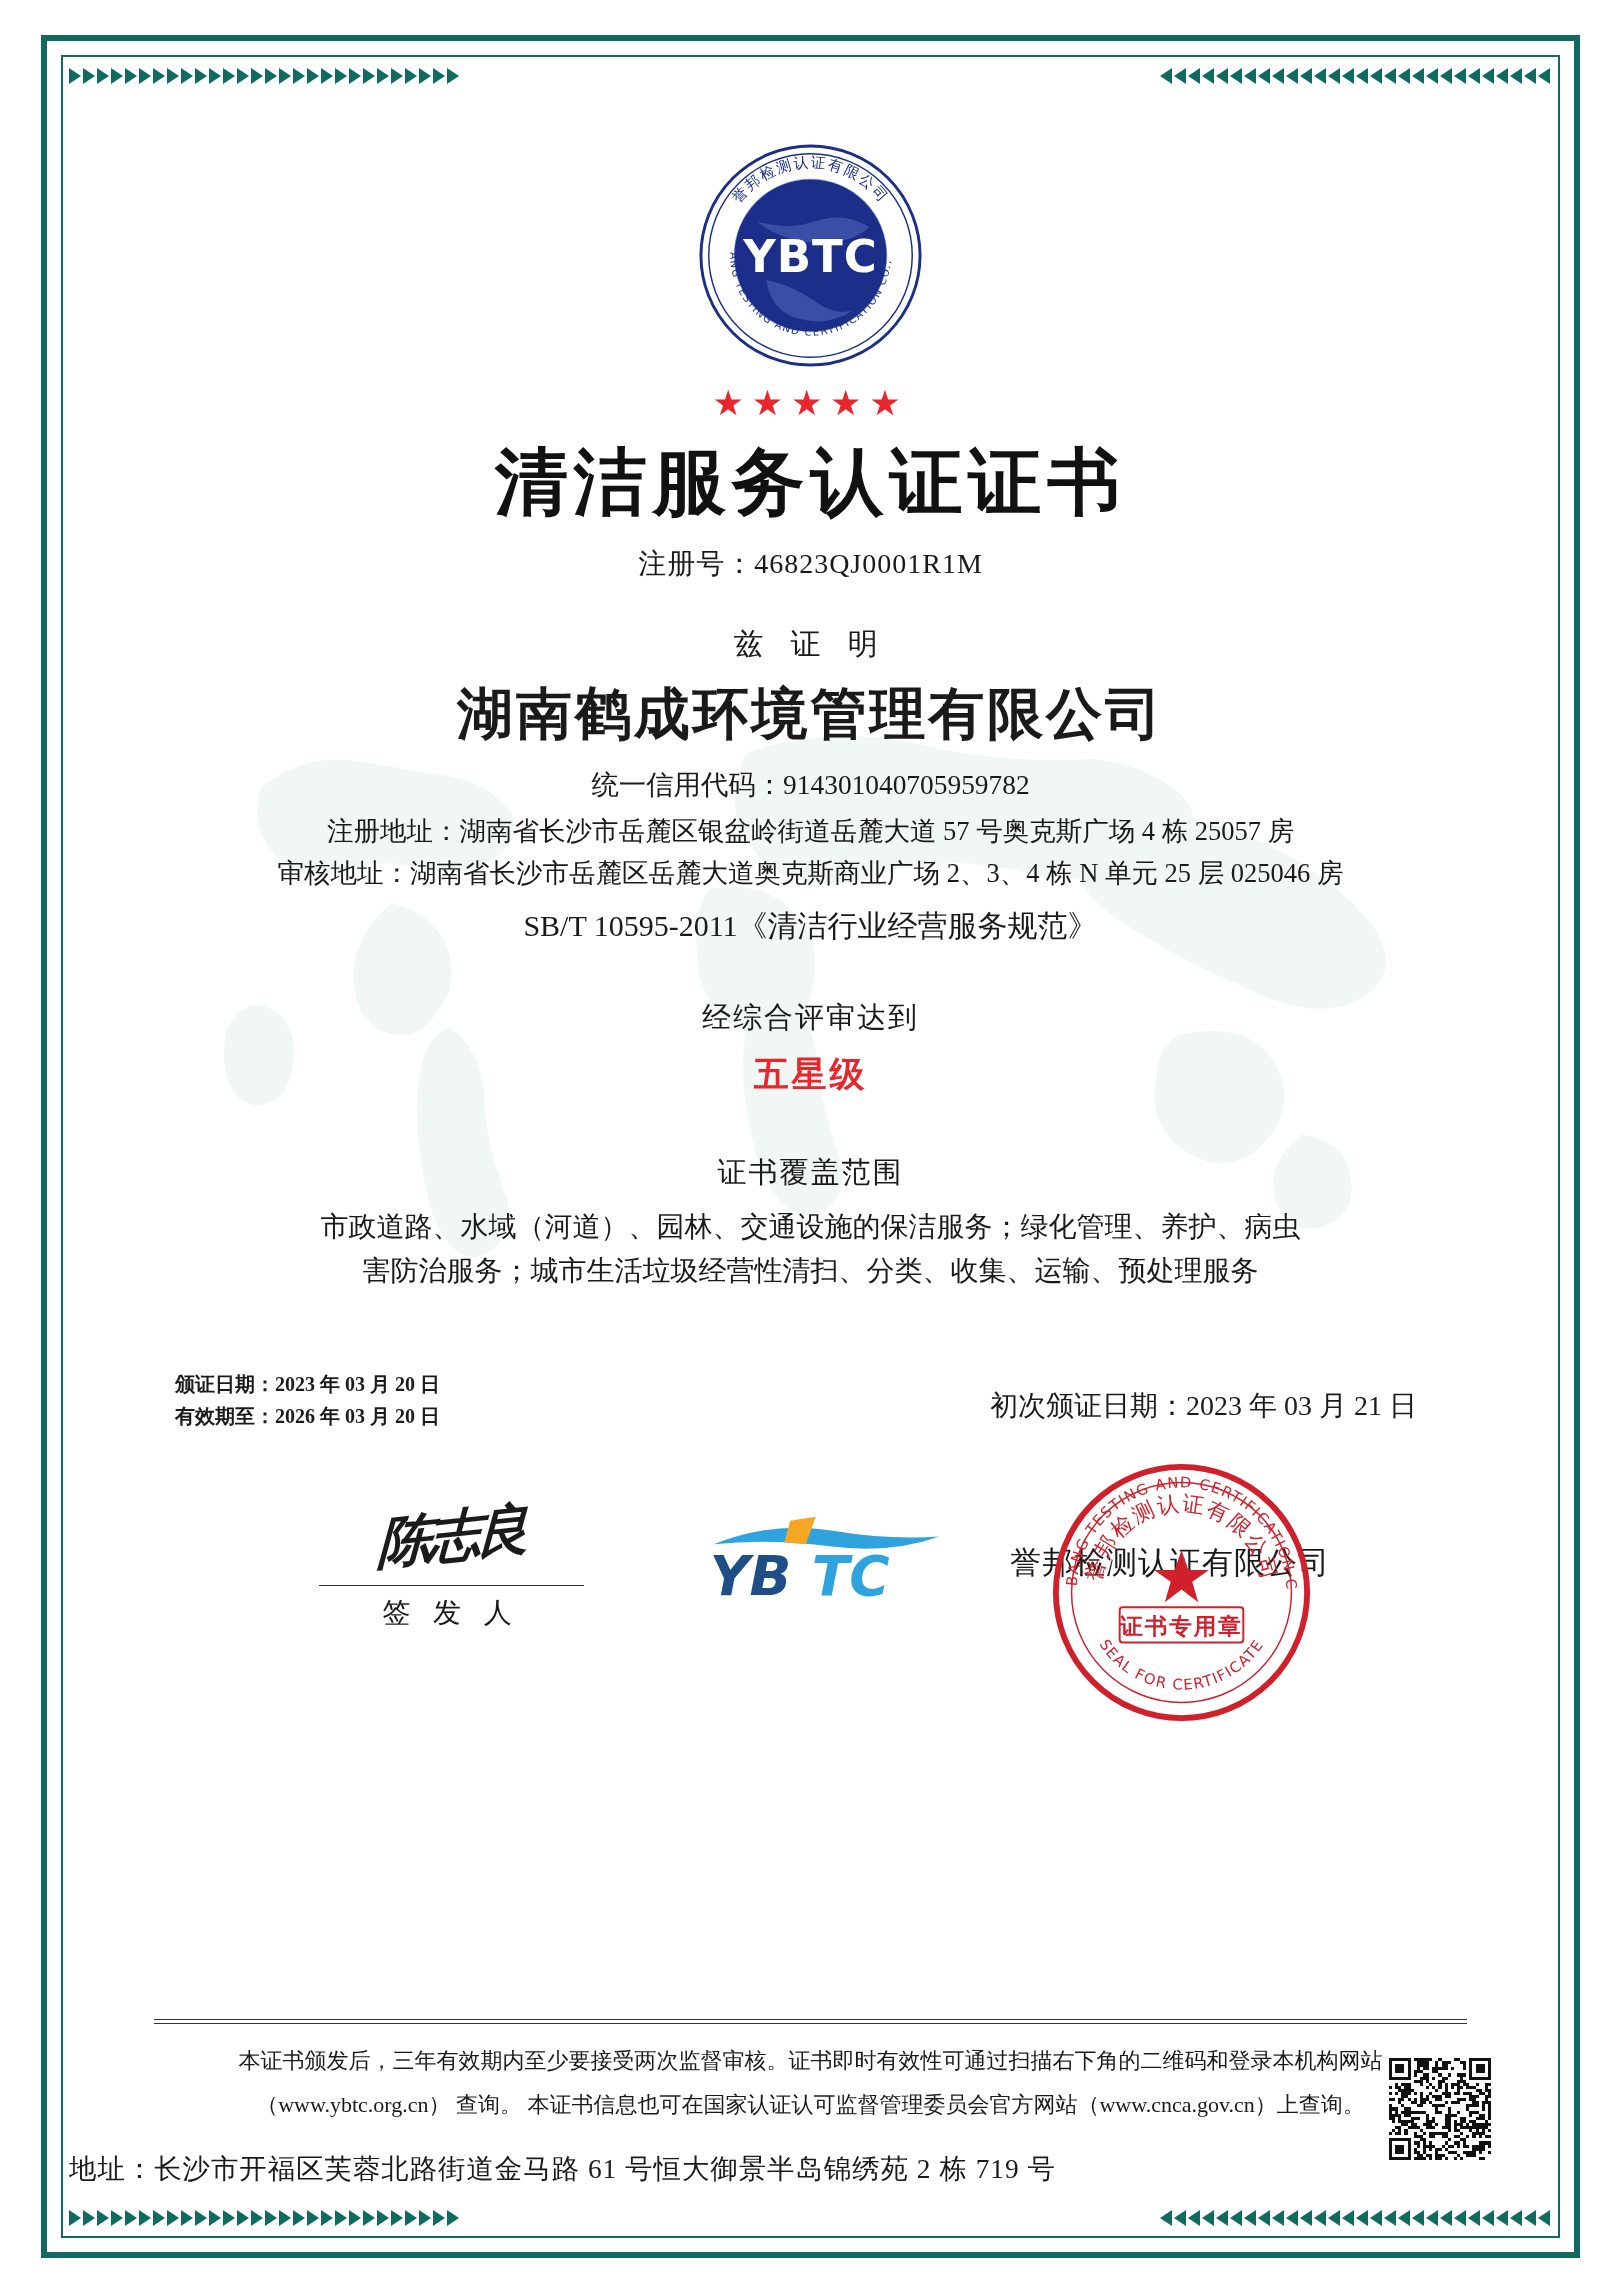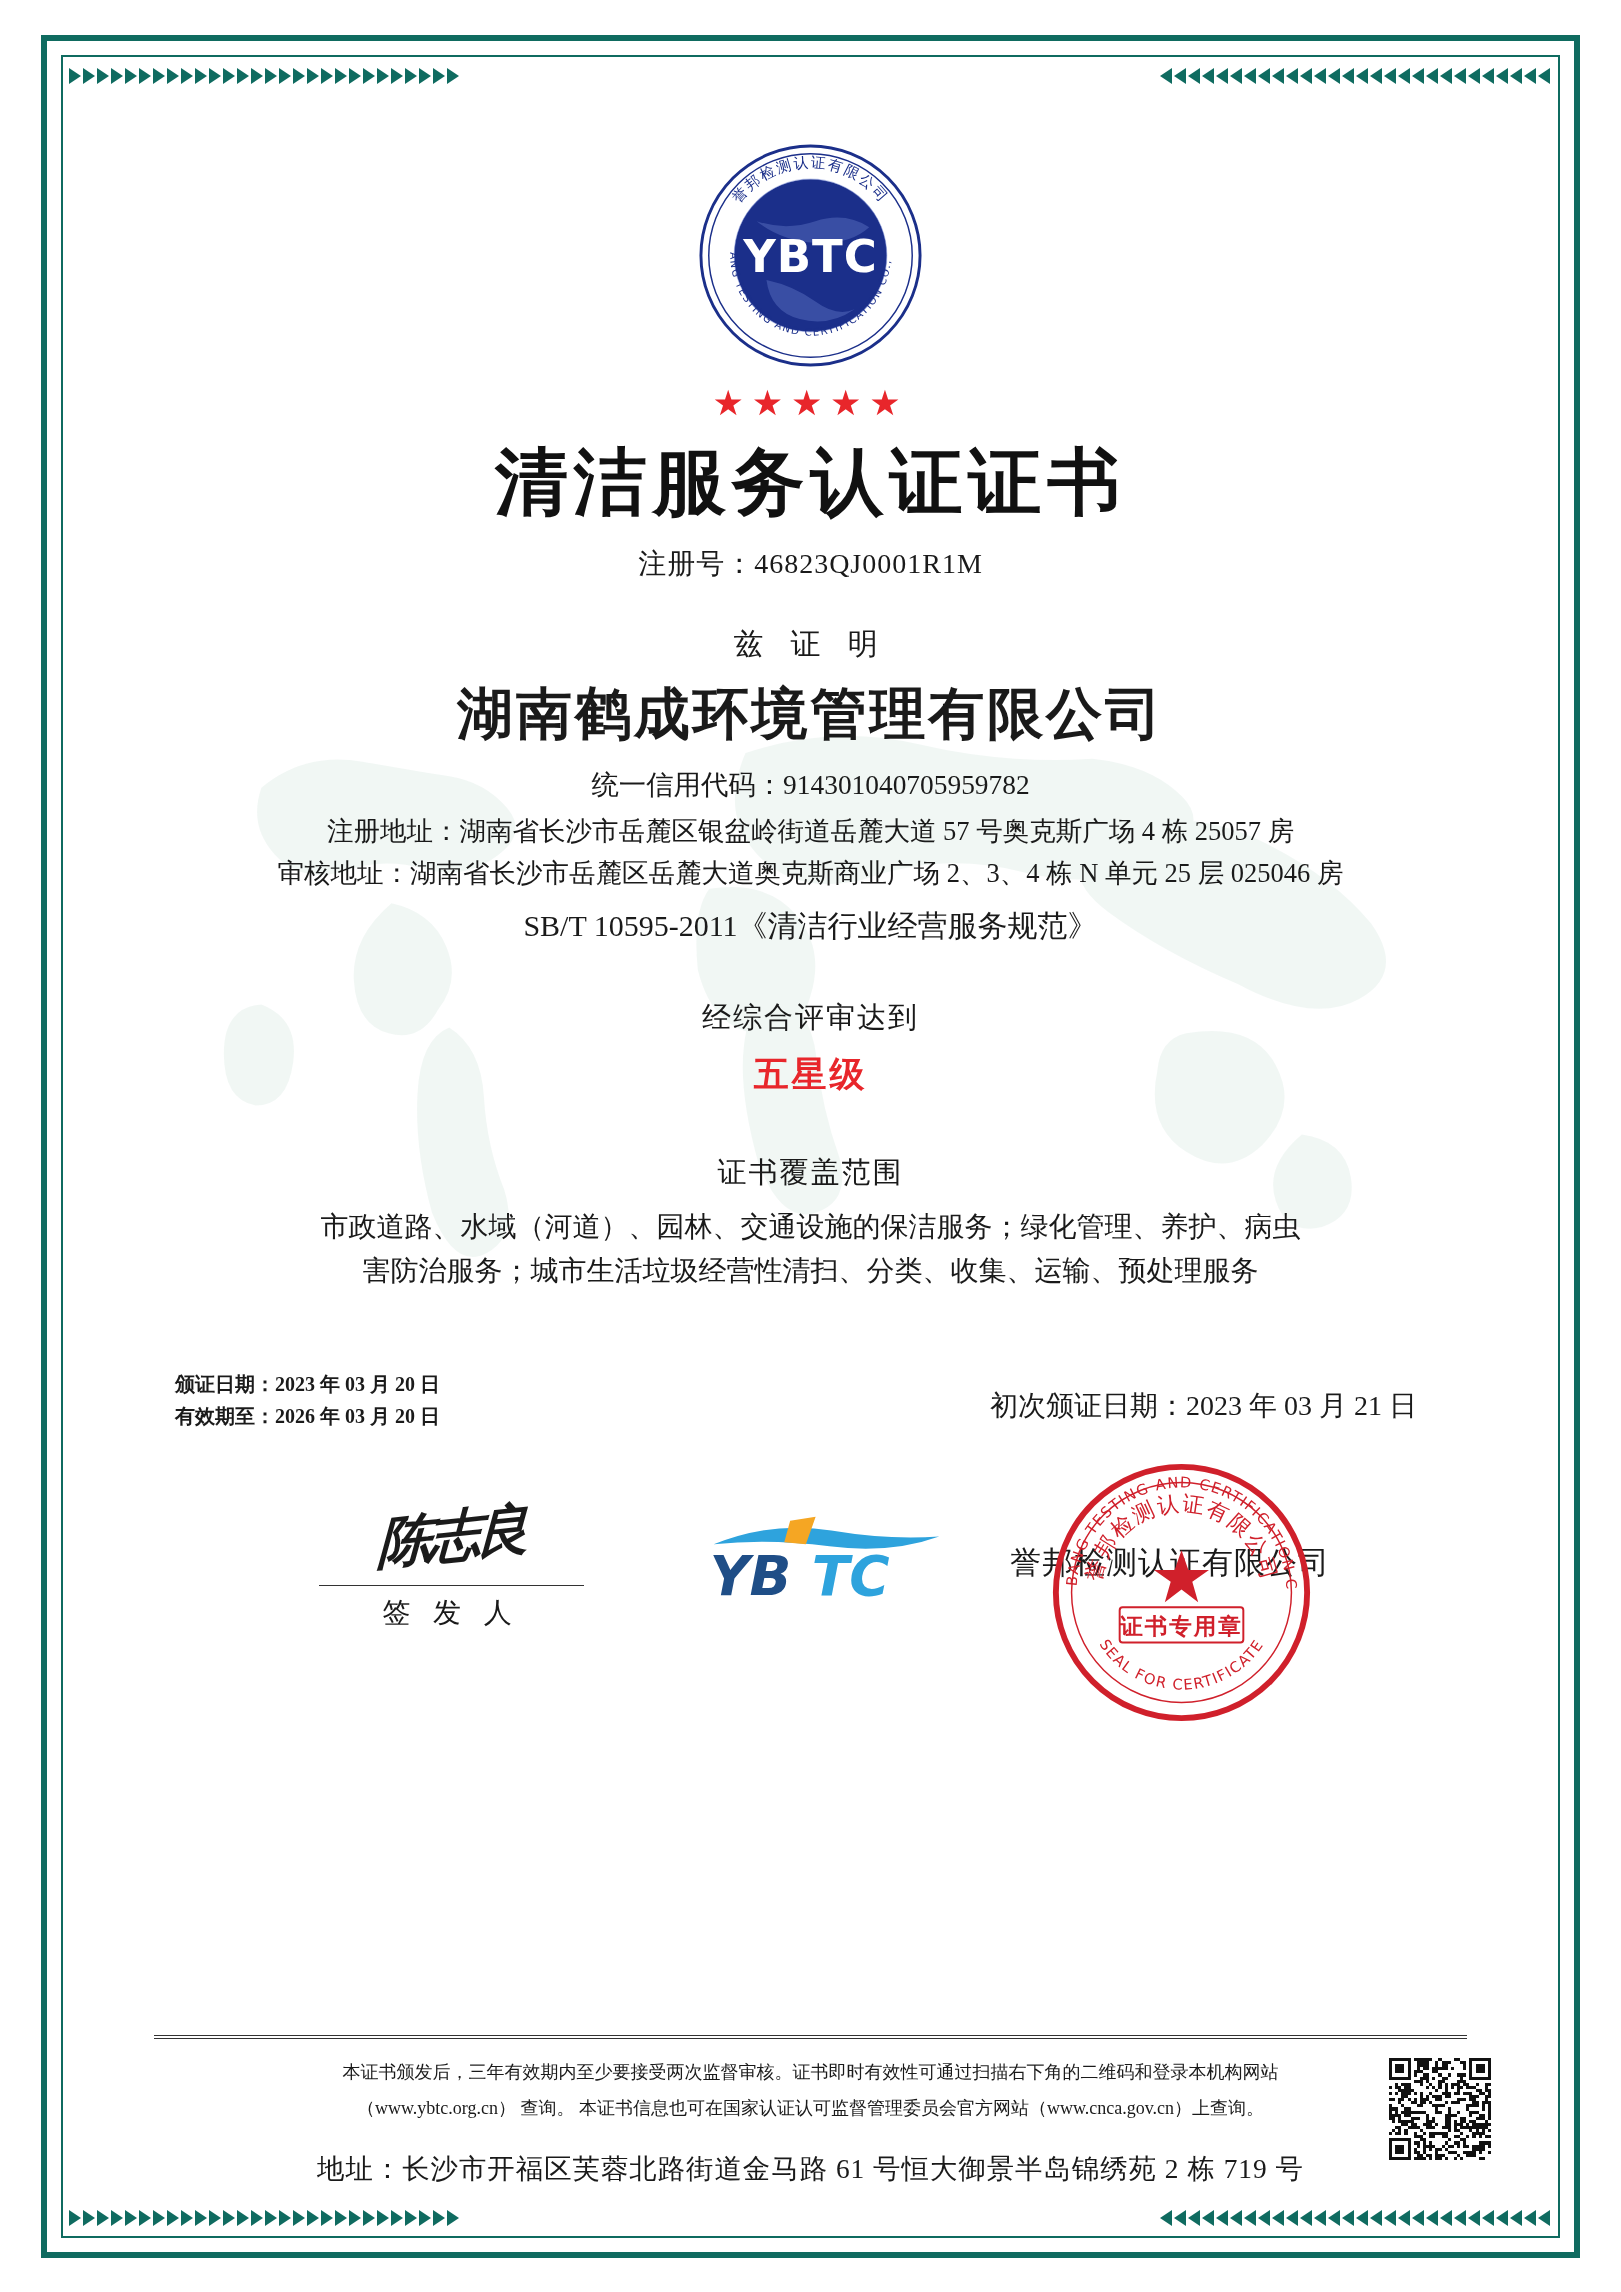--- a/index.html
+++ b/index.html
@@ -271,29 +271,29 @@
   }
   .footer-rule {
     width: 1313px;
     margin: 0 auto;
     border-top: 1.5px solid #333;
     border-bottom: 1.5px solid #333;
     height: 2.9px;
   }
   .footer-note {
     margin-top: 15.7px;
-    font-size: 18px;
+    font-size: 22px;
     line-height: 1.9;
     text-align: center;
     padding: 0 59px;
   }
   .footer-addr {
     margin-top: 25.5px;
     font-size: 27.4px;
-    text-align: center;
+    text-align: left;
     letter-spacing: 1px;
   }
   .qr {
     position: absolute;
     right: 61px;
     bottom: 27.4px;
     width: 102px;
     height: 102px;
   }
 </style>

